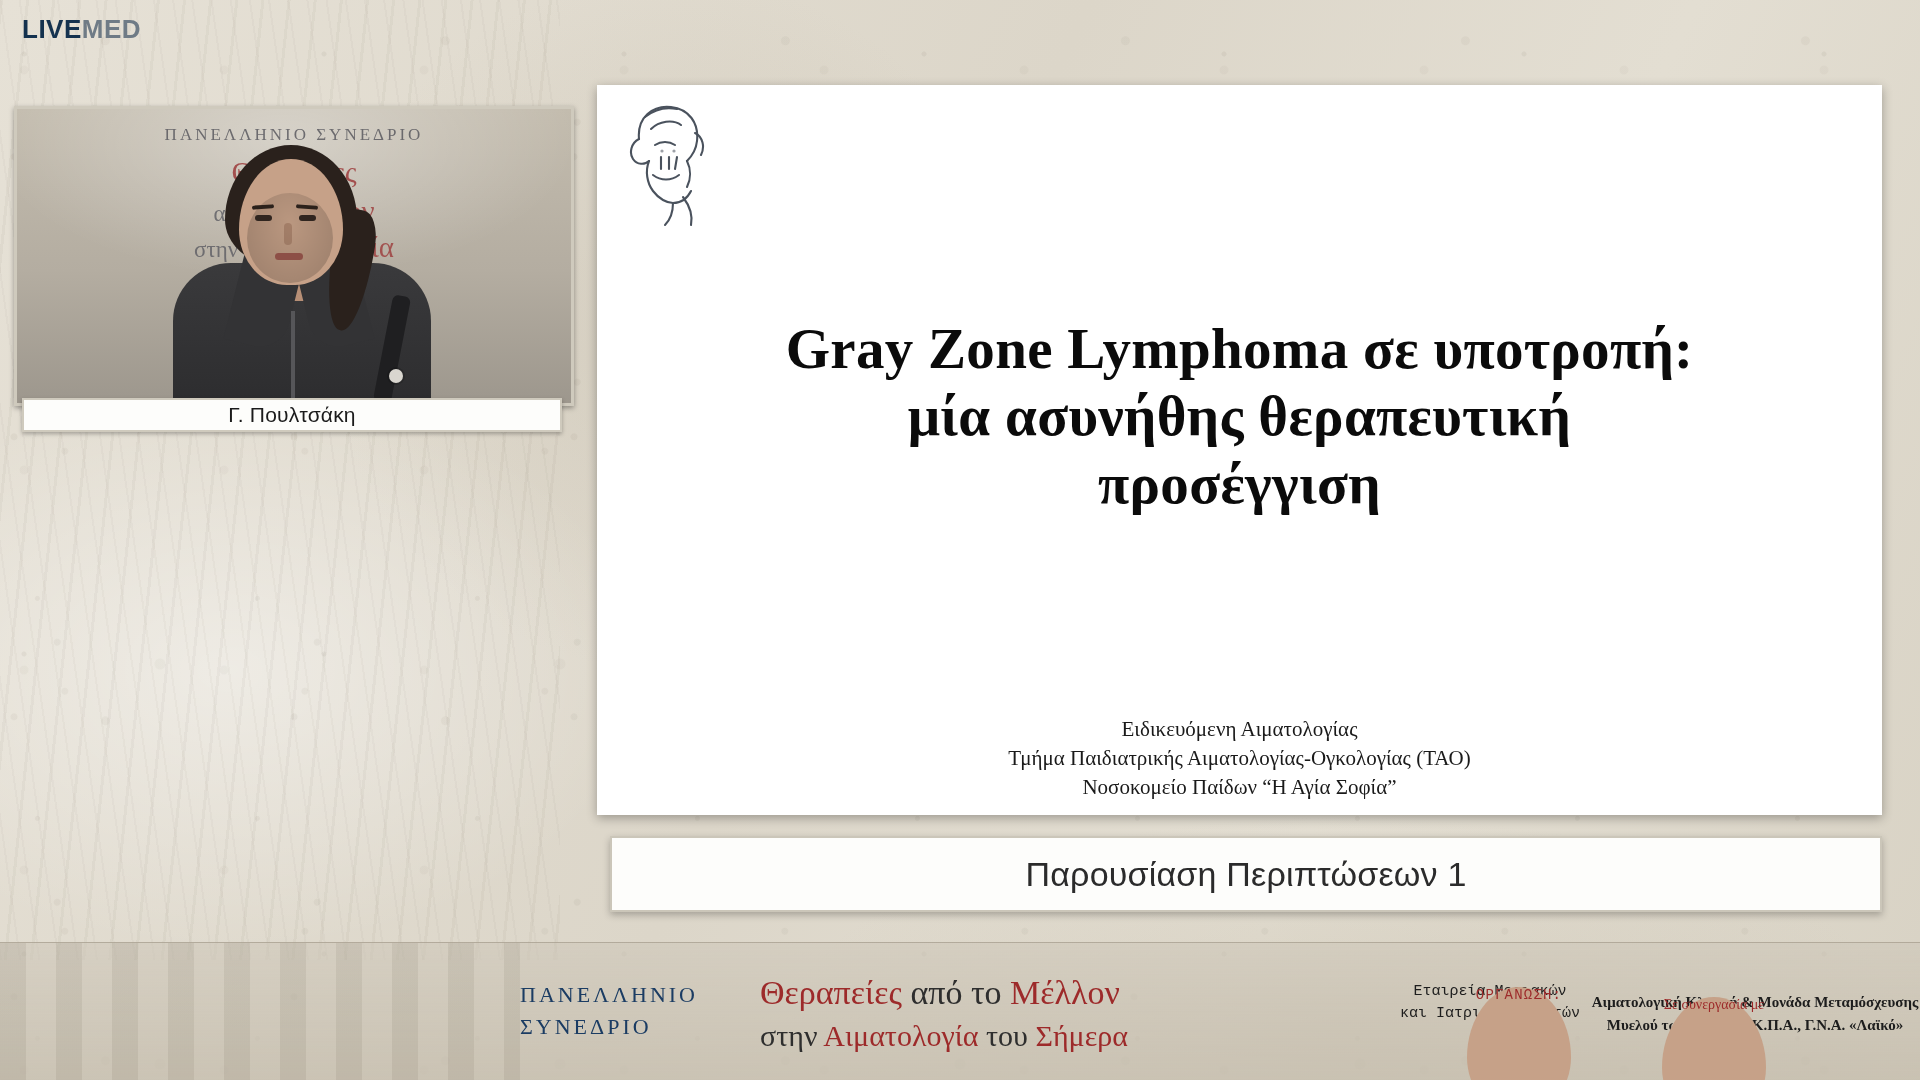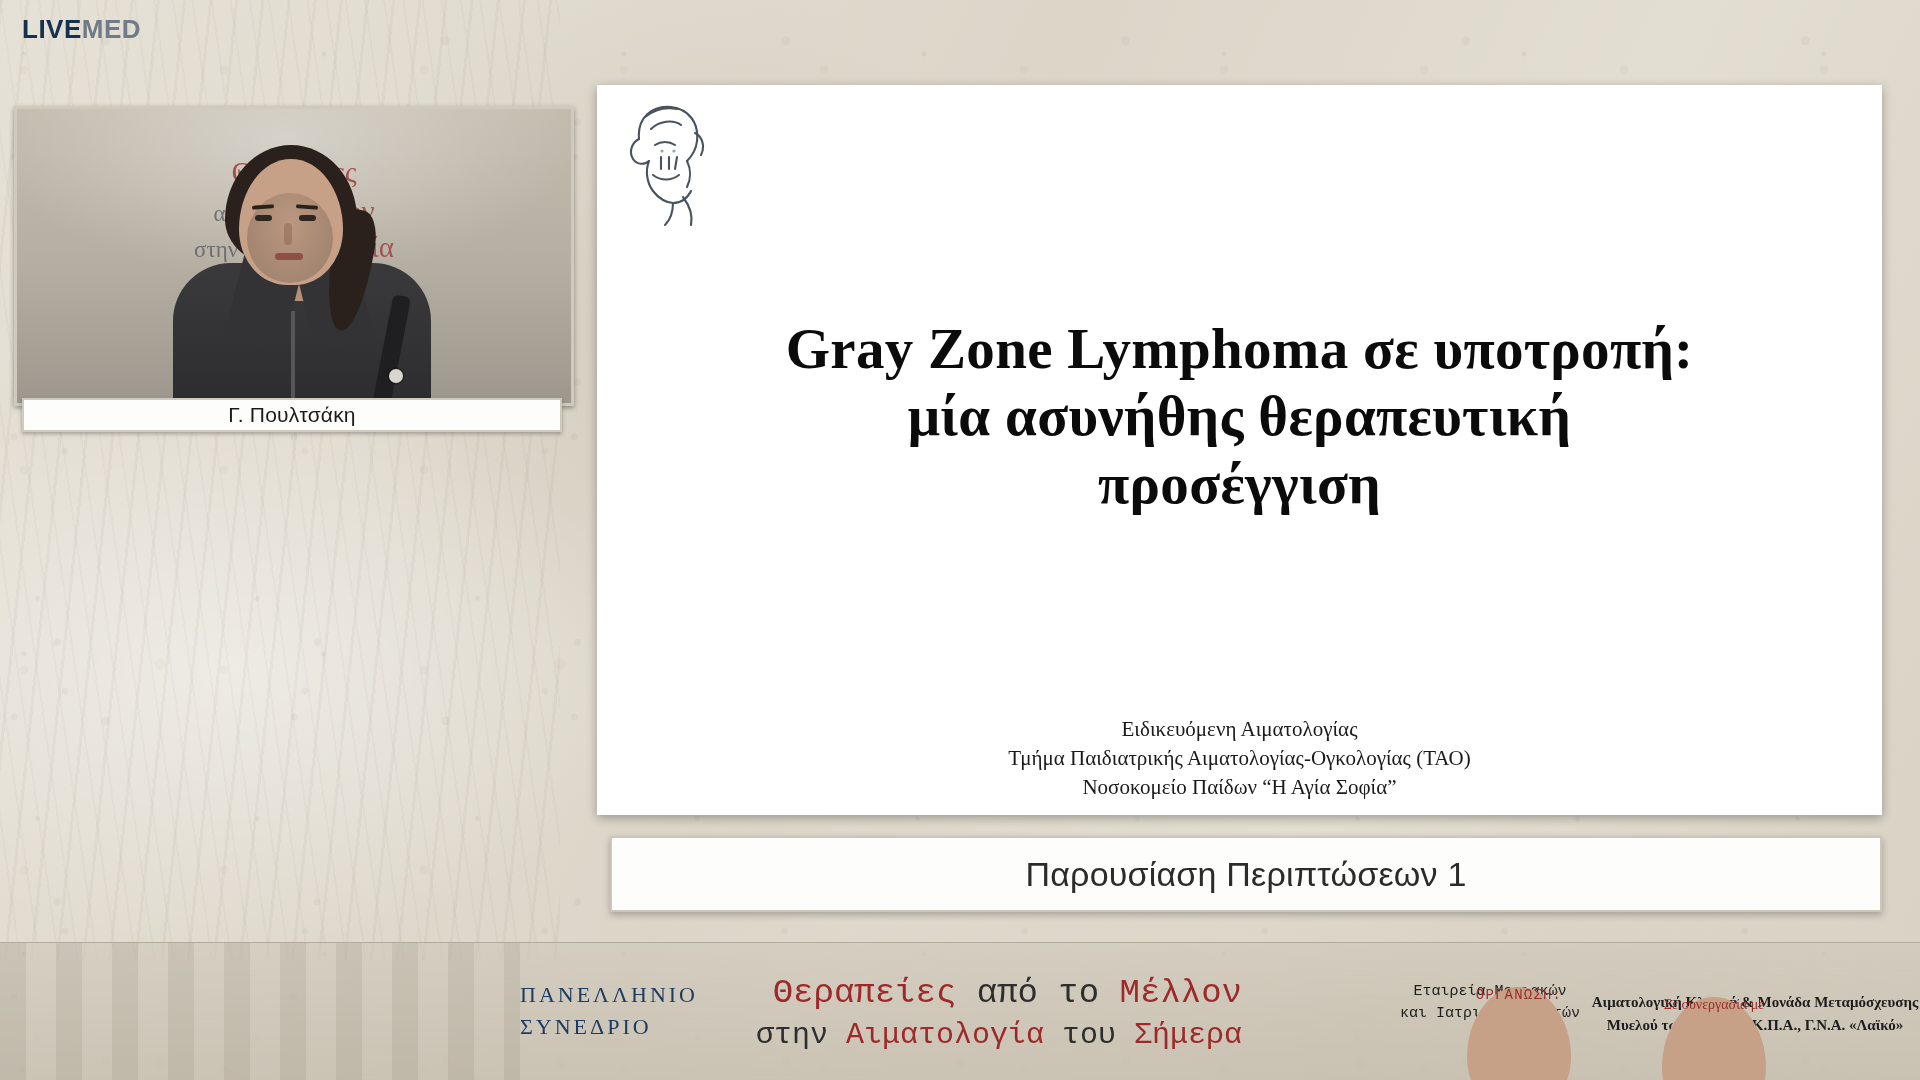--- a/index.html
+++ b/index.html
@@ -219,23 +219,23 @@
       repeating-linear-gradient(90deg, rgba(120,112,96,.10) 0 26px, rgba(120,112,96,0) 26px 56px);
     mix-blend-mode: multiply;
   }
   .f-congress {
     position: absolute; left: 520px; top: 36px; width: 250px;
     text-align: left;
     font-family: Liberation Serif, serif;
     color: #1b3c63; font-size: 22px; letter-spacing: 3px; line-height: 1.45;
   }
   .f-main {
-    position: absolute; left: 732px; top: 28px; width: 510px;
-    font-family: Liberation Mono, monospace;
-    text-align: right;
+    position: absolute; left: 760px; top: 28px; width: 510px;
+    font-family: Liberation Serif, serif;
+    text-align: left;
     line-height: 1.32;
   }
   .f-main .l1 { font-size: 34px; color: #2e2e2e; }
   .f-main .l2 { font-size: 30px; color: #2e2e2e; }
   .f-main .red { color: #9d2a2a; }
   .f-org {
     position: absolute; left: 1395px; top: 38px; width: 190px;
     text-align: center;
     font-family: Liberation Mono, monospace;
   }
@@ -257,20 +257,21 @@
   <div class="texture"></div>
   <div class="streaks"></div>
 
   <div class="brand">
     <span class="live">LIVE</span><span class="med">MED</span>
   </div>
 
   <div class="video-wrap">
     <div class="video">
       <div class="backdrop">
+        <div class="bd-line1">ΠΑΝΕΛΛΗΝΙΟ ΣΥΝΕΔΡΙΟ</div>
         <div class="bd-line2">Θεραπείες</div>
         <div class="bd-line3">
           <span>από το </span><span class="accent">Μέλλον</span>
         </div>
         <div class="bd-line4">
           <span>στην </span><span class="accent">Αιματολογία</span>
         </div>
       </div>
 
       <div class="speaker">

